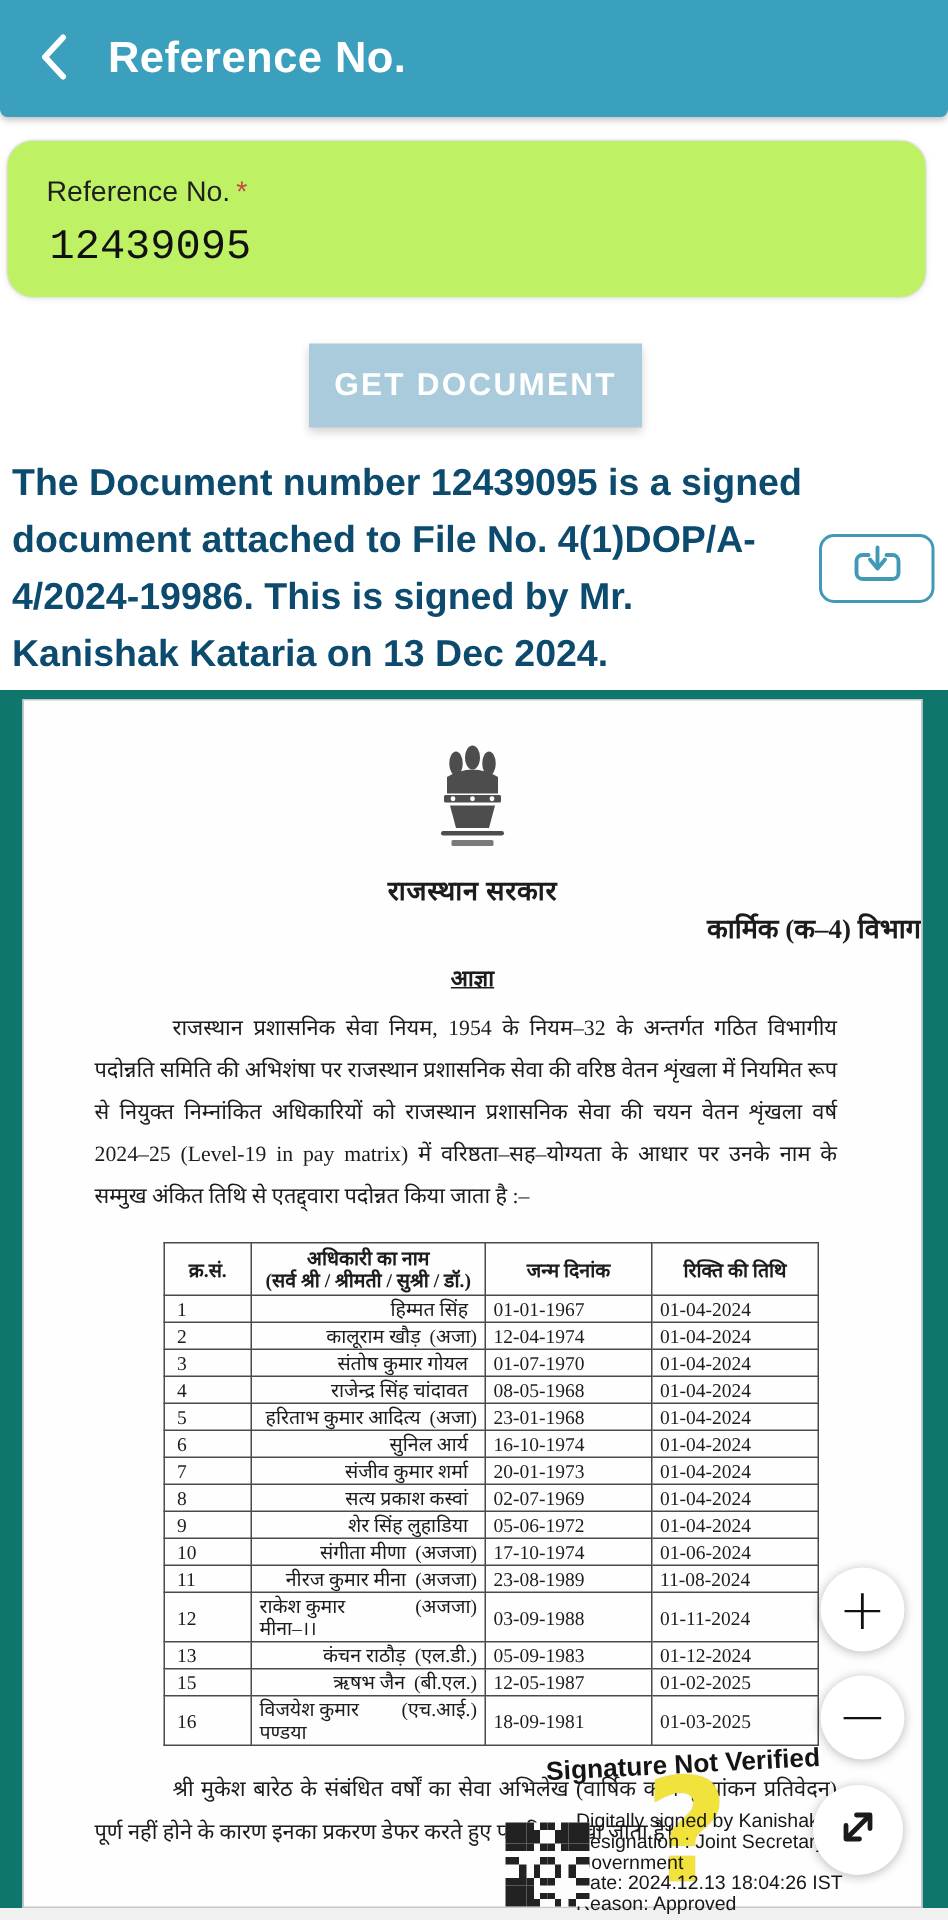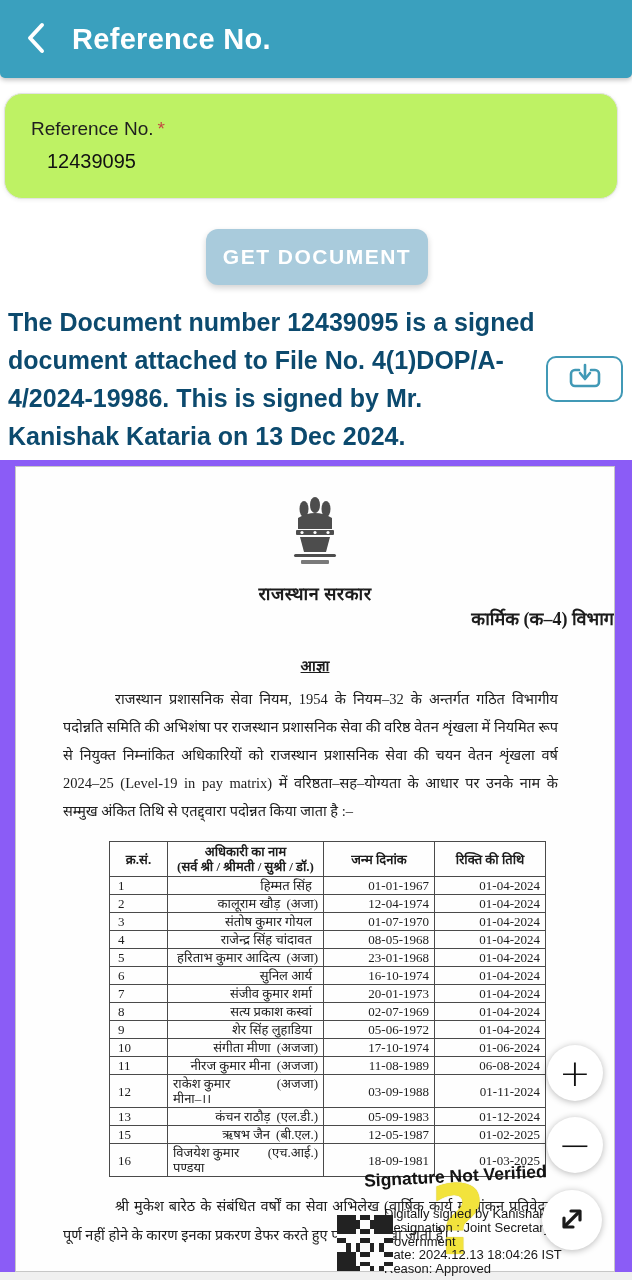--- a/index.html
+++ b/index.html
@@ -18,66 +18,66 @@
   .back-btn{margin-left:20px;width:30px;height:34px;display:flex;align-items:center;justify-content:center;cursor:pointer;background:none;border:none;padding:0;}
   .app-title{color:#ffffff;font-size:29px;font-weight:bold;margin-left:22px;letter-spacing:.3px;}
   
   .ref-card{
     position:absolute;left:4px;top:93px;width:612px;height:104px;
     background:#bef264;border:1px solid #e3e3e3;border-radius:18px;
     box-shadow:0 1px 4px rgba(0,0,0,.07);
   }
   .ref-label{margin:24px 0 0 26px;font-size:19px;color:#1f1f1f;}
   .req-star{color:#c34a43;margin-left:4px;}
-  .ref-value{margin:9px 0 0 40px;font-size:20px;color:#111;border:none;outline:none;background:transparent;font-family:Liberation Sans, sans-serif;width:400px;}
+  .ref-value{margin:9px 0 0 26px;font-size:28px;color:#111;border:none;outline:none;background:transparent;font-family:Liberation Mono, monospace;width:400px;}
   
   .get-btn{
     position:absolute;left:206px;top:229px;width:222px;height:56px;
-    background:#a9cbdc;border:none;border-radius:12px;cursor:pointer;
+    background:#a9cbdc;border:none;border-radius:0;cursor:pointer;
     color:#ffffff;font-weight:bold;font-size:21px;letter-spacing:1.5px;
     box-shadow:0 3px 6px rgba(0,0,0,.18);font-family:inherit;
   }
   
   .summary{
     position:absolute;left:8px;top:303px;width:528px;
     font-size:25px;font-weight:bold;color:#0c4a6e;line-height:38px;
   }
   .download-btn{
     position:absolute;left:546px;top:356px;width:77px;height:46px;
     background:#fff;border:2px solid #4199b6;border-radius:10px;
     display:flex;align-items:center;justify-content:center;cursor:pointer;
   }
   
-  .viewer{position:absolute;left:0;top:460px;width:632px;height:820px;background:#8b5cf6;}
+  .viewer{position:absolute;left:0;top:460px;width:632px;height:820px;background:#0f766e;}
   .viewer-bottom-strip{position:absolute;left:0;bottom:0;width:632px;height:8px;background:#f0f0f0;}
   .doc-page{
     position:absolute;left:15px;top:6px;width:600px;height:806px;
     background:#fefefe;border:1px solid #c7c7c7;box-sizing:border-box;
     font-family:"Liberation Serif","DejaVu Serif",serif;color:#1c1c1c;
     overflow:hidden;
   }
   .emblem{display:block;margin:28px auto 4px auto;}
   .org-line1{text-align:center;font-size:18px;font-weight:bold;letter-spacing:.5px;}
   .org-line2{text-align:right;font-size:18px;font-weight:bold;margin-top:1px;}
   .ref-row{position:relative;margin-top:15px;height:20px;font-size:14px;}
   .ref-row .left{position:absolute;left:62px;}
   .ref-row .right{position:absolute;left:363px;}
-  .order-title{text-align:center;margin-top:25px;font-size:15px;font-weight:bold;text-decoration:underline;}
+  .order-title{text-align:center;margin-top:11px;font-size:15px;font-weight:bold;text-decoration:underline;}
   .doc-para{
     margin:10px 56px 16px 47px;font-size:14.5px;line-height:28px;
     text-align:justify;text-indent:52px;
   }
   .officer-table{
     margin:9px auto 0 93px;border-collapse:collapse;width:437px;
     font-size:13px;line-height:15px;padding-left:44px;
   }
   .officer-table th,.officer-table td{border:1px solid #4a4a4a;padding:1px 5px;}
   .officer-table th{font-weight:bold;text-align:center;padding:2px 4px;}
   .officer-table td.sno{width:44px;text-align:left;padding-left:8px;}
-  .officer-table td.dob,.officer-table td.vac{text-align:right;width:100px;}
+  .officer-table td.dob,.officer-table td.vac{text-align:left;width:100px;}
   .name-cell{display:flex;justify-content:flex-end;}
   .name-cell .tag{margin-left:6px;white-space:nowrap;}
   .note-para{margin:15px 56px 0 47px;font-size:14.5px;line-height:29px;text-align:justify;text-indent:52px;}
   
   .sig-question{
     position:absolute;left:430px;top:713px;z-index:3;
     font-size:96px;font-weight:bold;color:#f2e33c;line-height:1;
     font-family:"DejaVu Sans",sans-serif;
     text-shadow:0 0 1px #c9b718;
   }
@@ -294,22 +294,22 @@
             <td class="vac">01-06-2024</td>
           </tr>
           <tr>
             <td class="sno">11</td>
             <td class="name">
               <div class="name-cell">
                 <span>नीरज कुमार मीना</span>
                 <span class="tag">(अजजा)</span>
               </div>
             </td>
-            <td class="dob">11-08-1989</td>
-            <td class="vac">06-08-2024</td>
+            <td class="dob">23-08-1989</td>
+            <td class="vac">11-08-2024</td>
           </tr>
           <tr>
             <td class="sno">12</td>
             <td class="name">
               <div class="name-cell">
                 <span>राकेश कुमार मीना–।।</span>
                 <span class="tag">(अजजा)</span>
               </div>
             </td>
             <td class="dob">03-09-1988</td>

